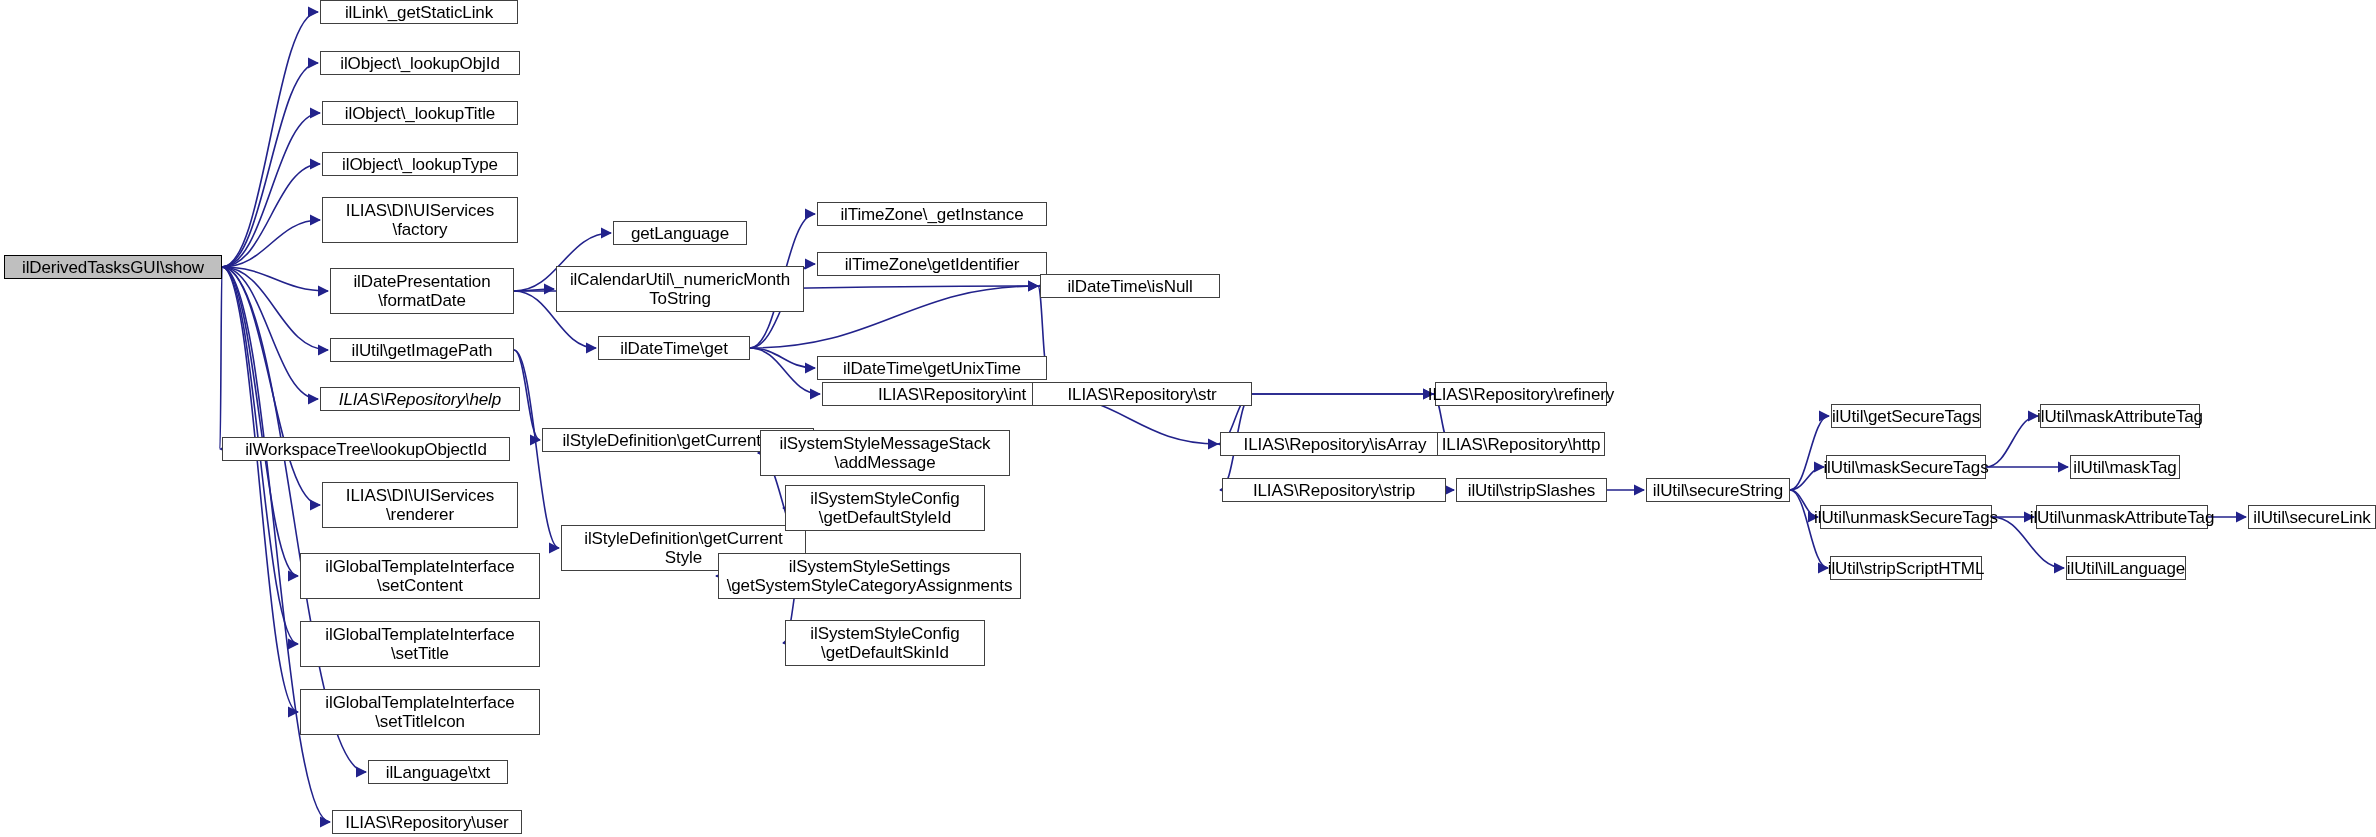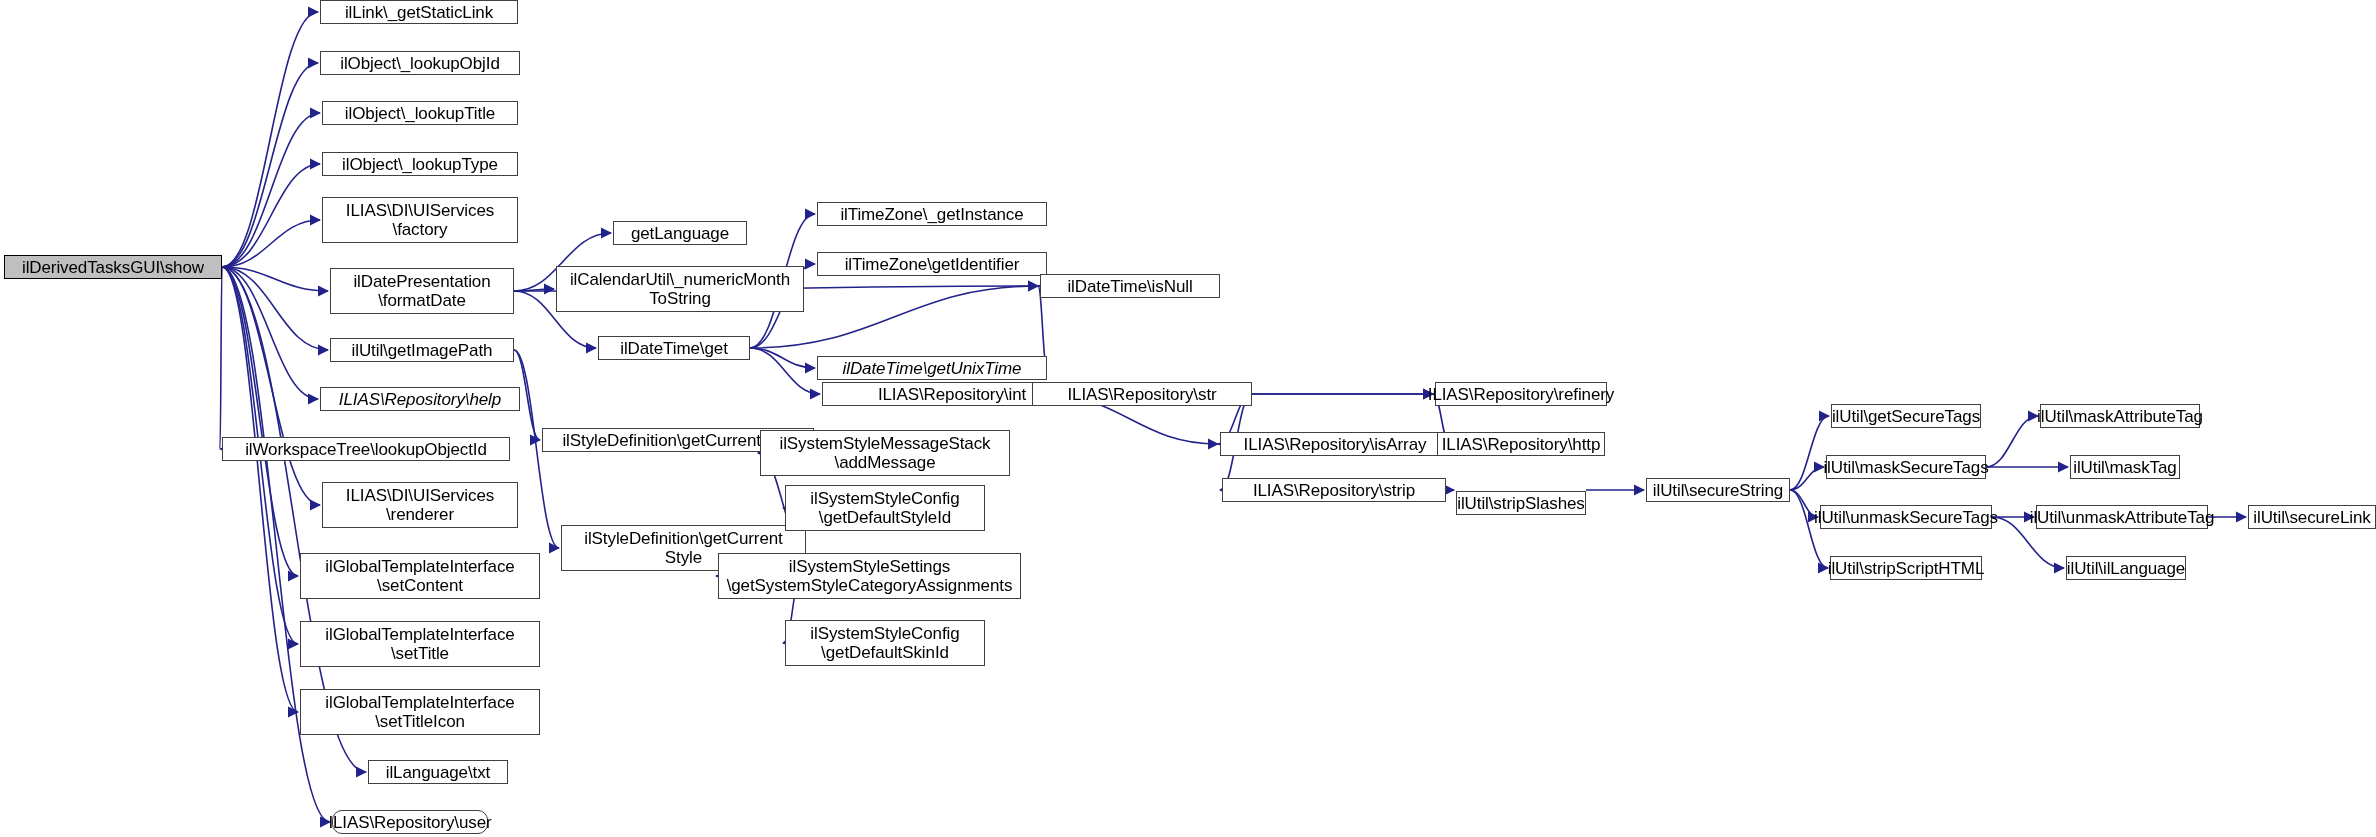--- a/index.html
+++ b/index.html
@@ -121,47 +121,47 @@
       <div class="node" style="left: 222px; top: 437px; width: 288px; height: 24px;">ilWorkspaceTree\lookupObjectId</div>
       <div class="node" style="left: 322px; top: 482px; width: 196px; height: 46px;">ILIAS\DI\UIServices
 \renderer</div>
       <div class="node" style="left: 300px; top: 553px; width: 240px; height: 46px;">ilGlobalTemplateInterface
 \setContent</div>
       <div class="node" style="left: 300px; top: 621px; width: 240px; height: 46px;">ilGlobalTemplateInterface
 \setTitle</div>
       <div class="node" style="left: 300px; top: 689px; width: 240px; height: 46px;">ilGlobalTemplateInterface
 \setTitleIcon</div>
       <div class="node" style="left: 368px; top: 760px; width: 140px; height: 24px;">ilLanguage\txt</div>
-      <div class="node" style="left: 332px; top: 810px; width: 156px; height: 24px; border-radius: 10px;">ILIAS\Repository\user</div>
+      <div class="node" style="left: 332px; top: 810px; width: 190px; height: 24px;">ILIAS\Repository\user</div>
       <div class="node" style="left: 613px; top: 221px; width: 134px; height: 24px;">getLanguage</div>
       <div class="node" style="left: 556px; top: 266px; width: 248px; height: 46px;">ilCalendarUtil\_numericMonth
 ToString</div>
       <div class="node" style="left: 598px; top: 336px; width: 152px; height: 24px;">ilDateTime\get</div>
       <div class="node" style="left: 542px; top: 428px; width: 272px; height: 24px;">ilStyleDefinition\getCurrentSkin</div>
       <div class="node" style="left: 561px; top: 525px; width: 245px; height: 46px;">ilStyleDefinition\getCurrent
 Style</div>
       <div class="node" style="left: 817px; top: 202px; width: 230px; height: 24px;">ilTimeZone\_getInstance</div>
       <div class="node" style="left: 817px; top: 252px; width: 230px; height: 24px;">ilTimeZone\getIdentifier</div>
-      <div class="node" style="left: 817px; top: 356px; width: 230px; height: 24px; font-style: italic;">ilDateTime\getUnixTime</div>
+      <div class="node" style="left: 817px; top: 356px; width: 230px; height: 24px;">ilDateTime\getUnixTime</div>
       <div class="node" style="left: 822px; top: 382px; width: 220px; height: 24px; padding-left: 40px;">ILIAS\Repository\int</div>
       <div class="node" style="left: 760px; top: 430px; width: 250px; height: 46px;">ilSystemStyleMessageStack
 \addMessage</div>
       <div class="node" style="left: 785px; top: 485px; width: 200px; height: 46px;">ilSystemStyleConfig
 \getDefaultStyleId</div>
       <div class="node" style="left: 718px; top: 553px; width: 303px; height: 46px;">ilSystemStyleSettings
 \getSystemStyleCategoryAssignments</div>
       <div class="node" style="left: 785px; top: 620px; width: 200px; height: 46px;">ilSystemStyleConfig
 \getDefaultSkinId</div>
       <div class="node" style="left: 1040px; top: 274px; width: 180px; height: 24px;">ilDateTime\isNull</div>
       <div class="node" style="left: 1032px; top: 382px; width: 220px; height: 24px;">ILIAS\Repository\str</div>
       <div class="node" style="left: 1220px; top: 432px; width: 230px; height: 24px;">ILIAS\Repository\isArray</div>
       <div class="node" style="left: 1222px; top: 478px; width: 224px; height: 24px;">ILIAS\Repository\strip</div>
       <div class="node" style="left: 1435px; top: 382px; width: 172px; height: 24px;">ILIAS\Repository\refinery</div>
       <div class="node" style="left: 1437px; top: 432px; width: 168px; height: 24px;">ILIAS\Repository\http</div>
-      <div class="node" style="left: 1456px; top: 478px; width: 130px; height: 24px; margin-top: 13px;">ilUtil\stripSlashes</div>
+      <div class="node" style="left: 1456px; top: 478px; width: 151px; height: 24px;">ilUtil\stripSlashes</div>
       <div class="node" style="left: 1646px; top: 478px; width: 144px; height: 24px;">ilUtil\secureString</div>
       <div class="node" style="left: 1831px; top: 404px; width: 150px; height: 24px;">ilUtil\getSecureTags</div>
       <div class="node" style="left: 1826px; top: 455px; width: 160px; height: 24px;">ilUtil\maskSecureTags</div>
       <div class="node" style="left: 1820px; top: 505px; width: 172px; height: 24px;">ilUtil\unmaskSecureTags</div>
       <div class="node" style="left: 1830px; top: 556px; width: 152px; height: 24px;">ilUtil\stripScriptHTML</div>
       <div class="node" style="left: 2040px; top: 404px; width: 160px; height: 24px;">ilUtil\maskAttributeTag</div>
       <div class="node" style="left: 2070px; top: 455px; width: 110px; height: 24px;">ilUtil\maskTag</div>
       <div class="node" style="left: 2036px; top: 505px; width: 172px; height: 24px;">ilUtil\unmaskAttributeTag</div>
       <div class="node" style="left: 2066px; top: 556px; width: 120px; height: 24px;">ilUtil\ilLanguage</div>
       <div class="node" style="left: 2248px; top: 505px; width: 128px; height: 24px;">ilUtil\secureLink</div>

